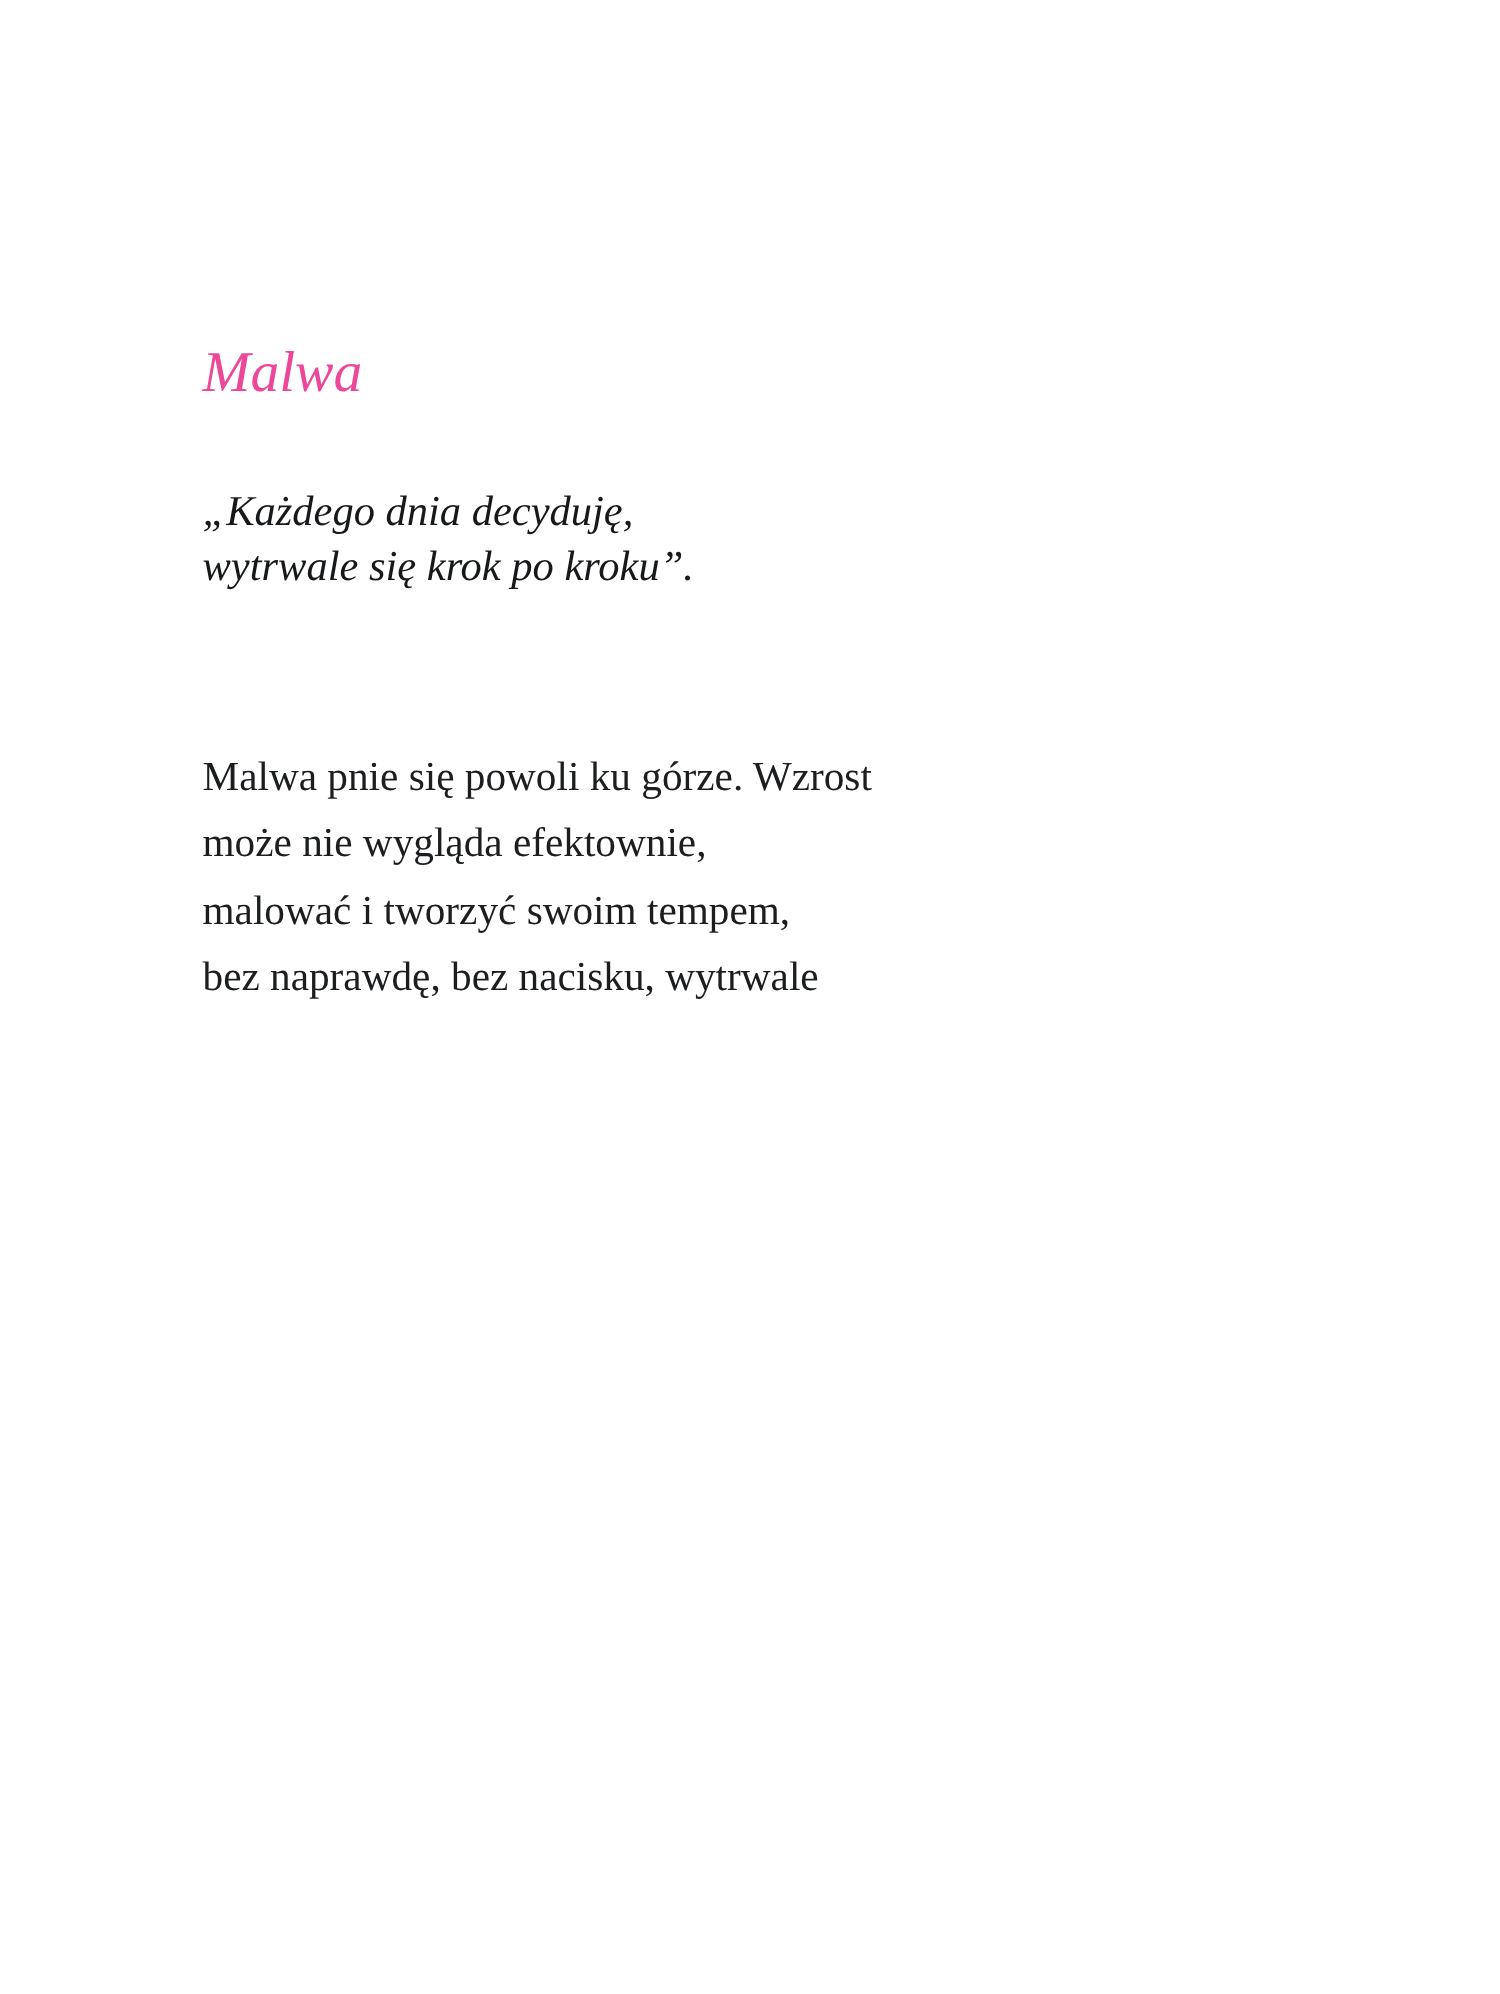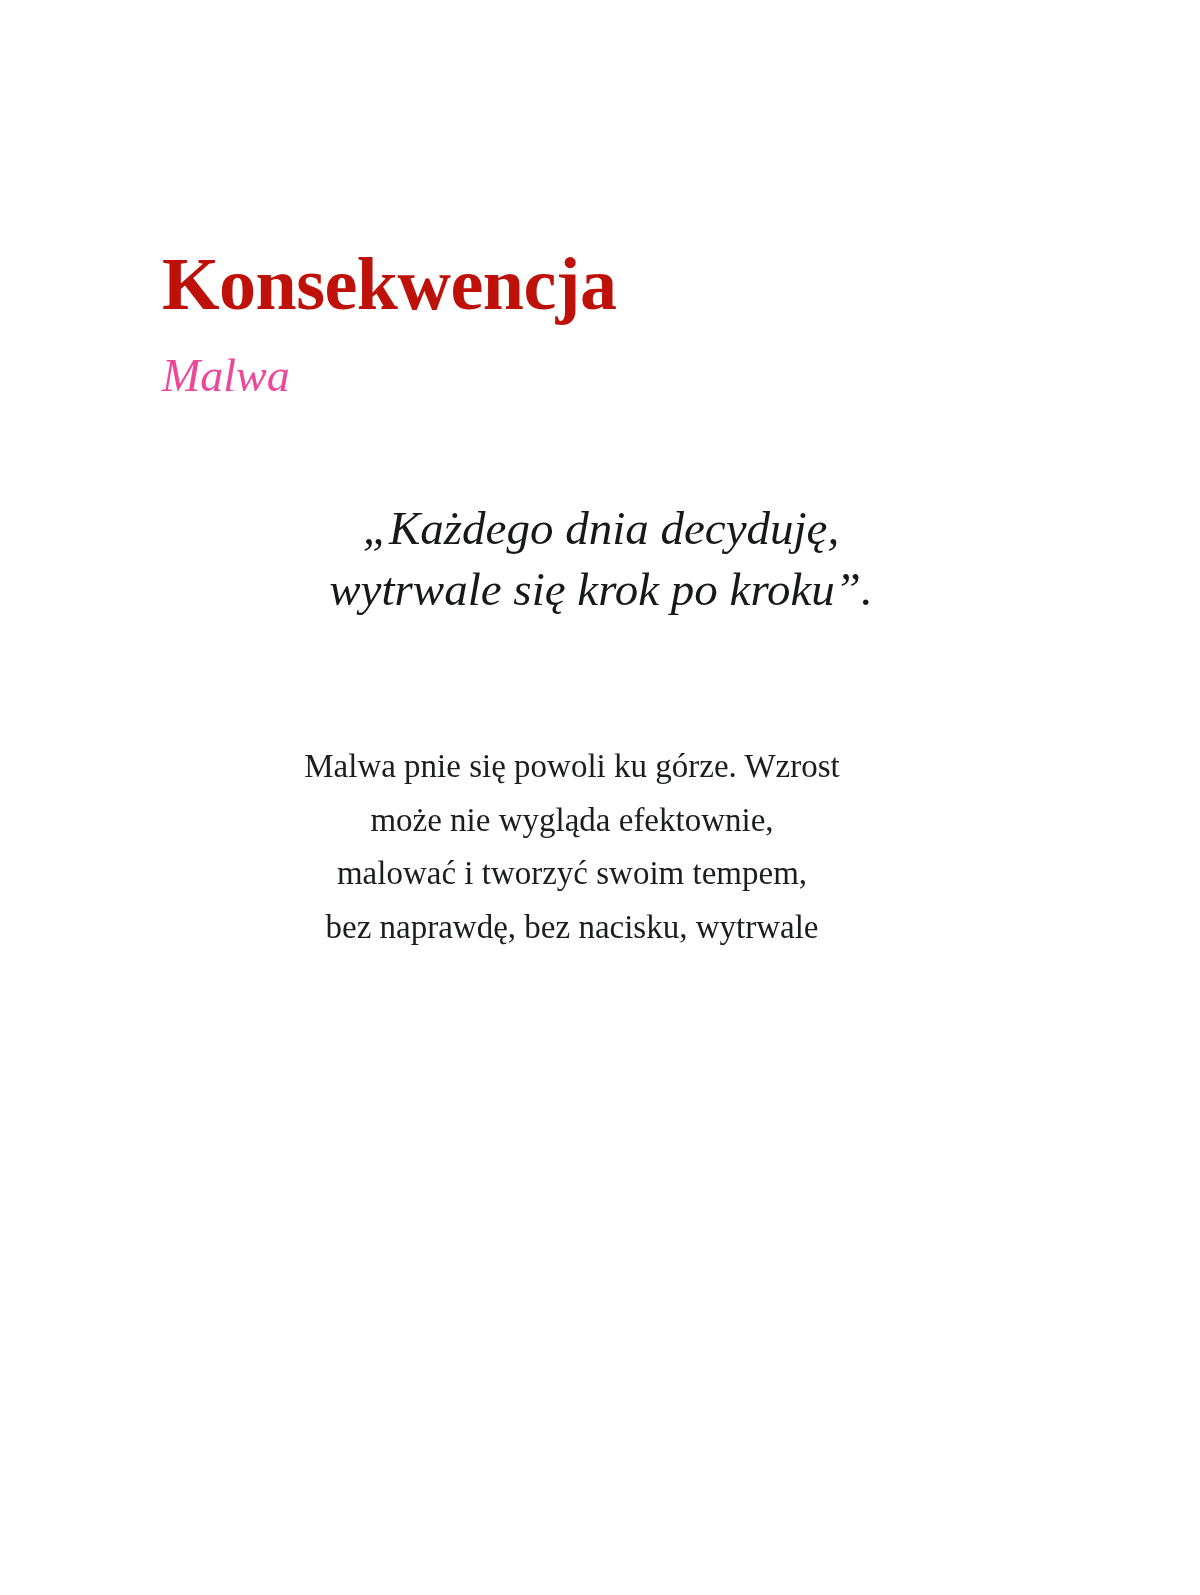--- a/index.html
+++ b/index.html
@@ -40,53 +40,50 @@
     font-size: 46px;
     line-height: 1.1;
     color: #ec4899;
     margin: 28px 0 0 0;
   }
 
   .quote {
     font-family: "Liberation Serif", "DejaVu Serif", serif;
     font-style: italic;
     font-weight: 400;
-    font-size: 47px;
+    font-size: 34px;
     line-height: 1.30;
     color: #16181a;
-    margin: 96px 0 0 0;
+    margin: 64px 0 0 0;
     max-width: 880px;
-    text-align: center;
   }
   .quote .line {
     display: block;
     white-space: pre;
   }
 
   .body-text {
     font-family: "Liberation Serif", "DejaVu Serif", serif;
     font-weight: 400;
     font-size: 33px;
     line-height: 1.62;
     color: #1b1d1f;
     margin: 120px 0 0 0;
     max-width: 820px;
   }
   .body-text .line {
     display: block;
     white-space: pre;
-    text-align: center;
   }
 </style>
 </head>
 <body>
 
 <div class="page">
 
-  <h1 class="title">Konsekwencja</h1>
 
   <div class="subtitle">Malwa</div>
 
   <blockquote class="quote">
     <span class="line">„Każdego dnia decyduję,</span>
     <span class="line">wytrwale się krok po kroku”.</span>
   </blockquote>
 
   <div class="body-text">
     <span class="line">Malwa pnie się powoli ku górze. Wzrost</span>

